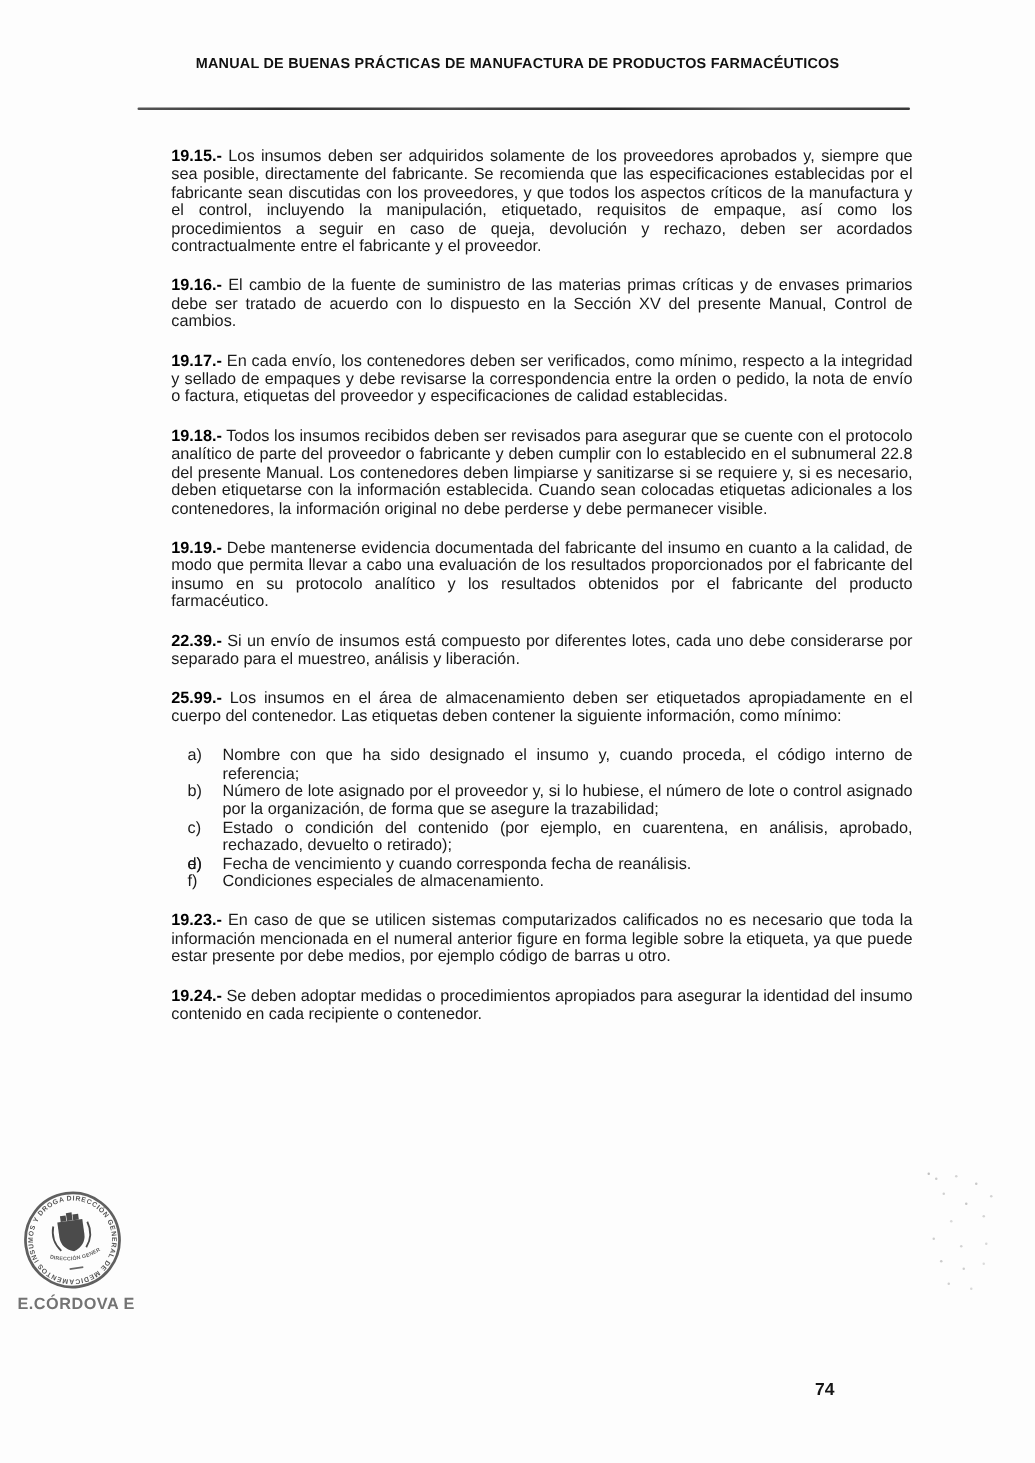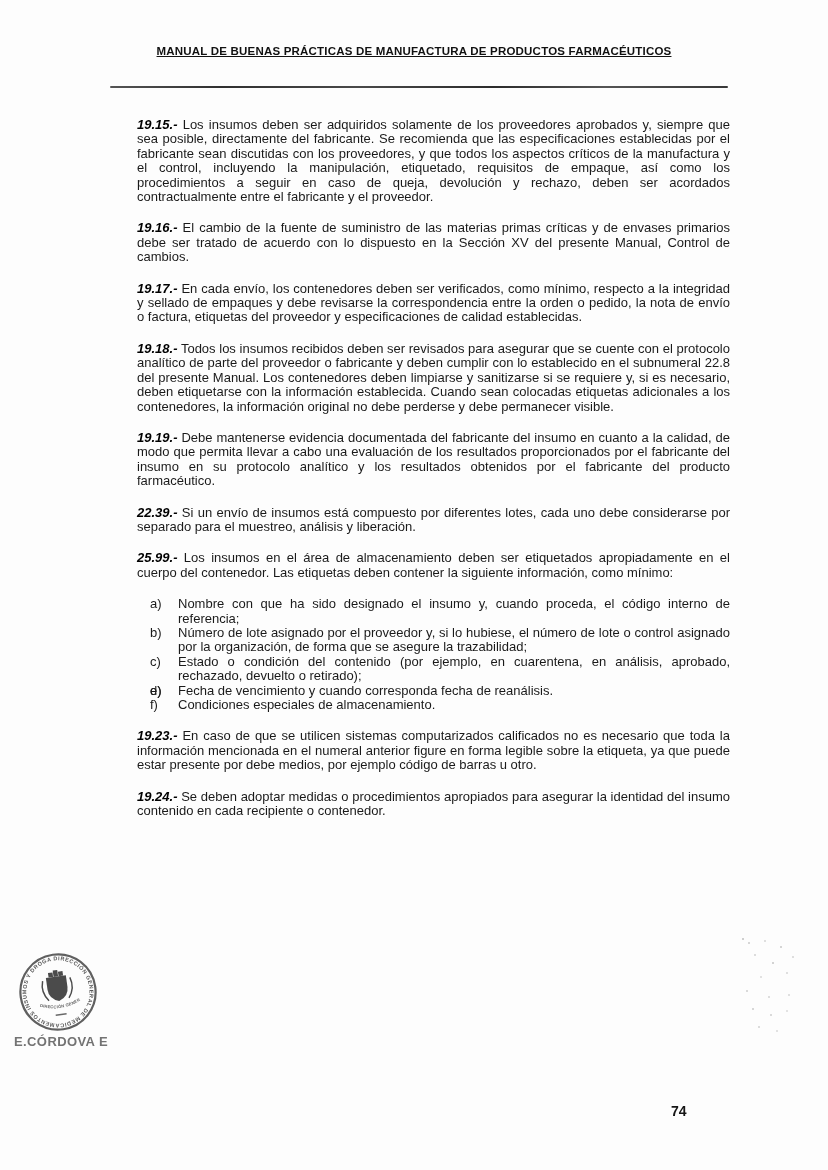--- a/index.html
+++ b/index.html
@@ -14,38 +14,37 @@
   .page { position: absolute; inset: 0; }
 
   .doc-title {
     position: absolute;
     top: 45px; left: 0; width: 100%;
     text-align: center;
     font-weight: bold;
     font-size: 11.5px;
     letter-spacing: 0.2px;
     color: #111;
-    text-decoration: underline;
   }
   .header-rule {
     position: absolute;
     top: 86px; left: 110px; width: 618px; height: 2px;
     background: linear-gradient(90deg, #555 0%, #303030 18%, #4a4a4a 40%, #2c2c2c 62%, #555 80%, #383838 100%);
     border-radius: 1px;
   }
 
   .page-body {
     position: absolute;
     top: 118px; left: 137px; width: 593px;
     font-size: 13px;
     line-height: 14.4px;
     text-align: justify;
   }
   .para { margin-bottom: 17px; }
-  .pnum { font-weight: bold; color: #000; font-style: italic; }
+  .pnum { font-weight: bold; color: #000; }
 
   .labeled-list { margin: 3px 0 17px 0; }
   .list-item { position: relative; padding-left: 41px; }
   .list-letter { position: absolute; left: 13px; top: 0; }
 
   .stamp-wrap {
     position: absolute;
     left: 14px; top: 948px;
     width: 100px;
   }
@@ -54,21 +53,21 @@
     margin-top: -6px;
     font-weight: bold;
     font-size: 13px;
     letter-spacing: 0.4px;
     color: #737373;
     white-space: nowrap;
   }
 
   .page-number {
     position: absolute;
-    left: 671px; top: 1103px;
+    left: 652px; top: 1103px;
     font-size: 14px;
     font-weight: 600;
     color: #161616;
   }
 
   .scan-smudge {
     position: absolute;
     left: 742px; top: 938px;
     width: 2px; height: 2px;
     background: transparent;

